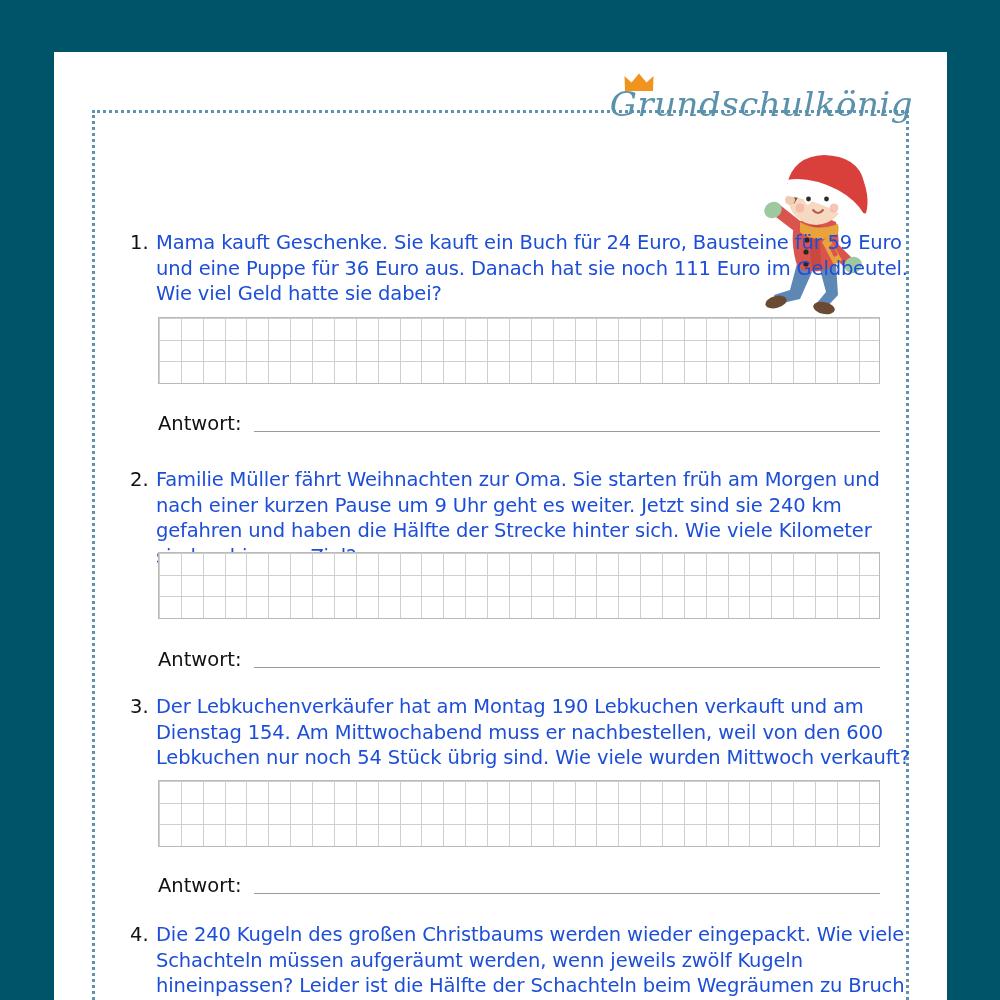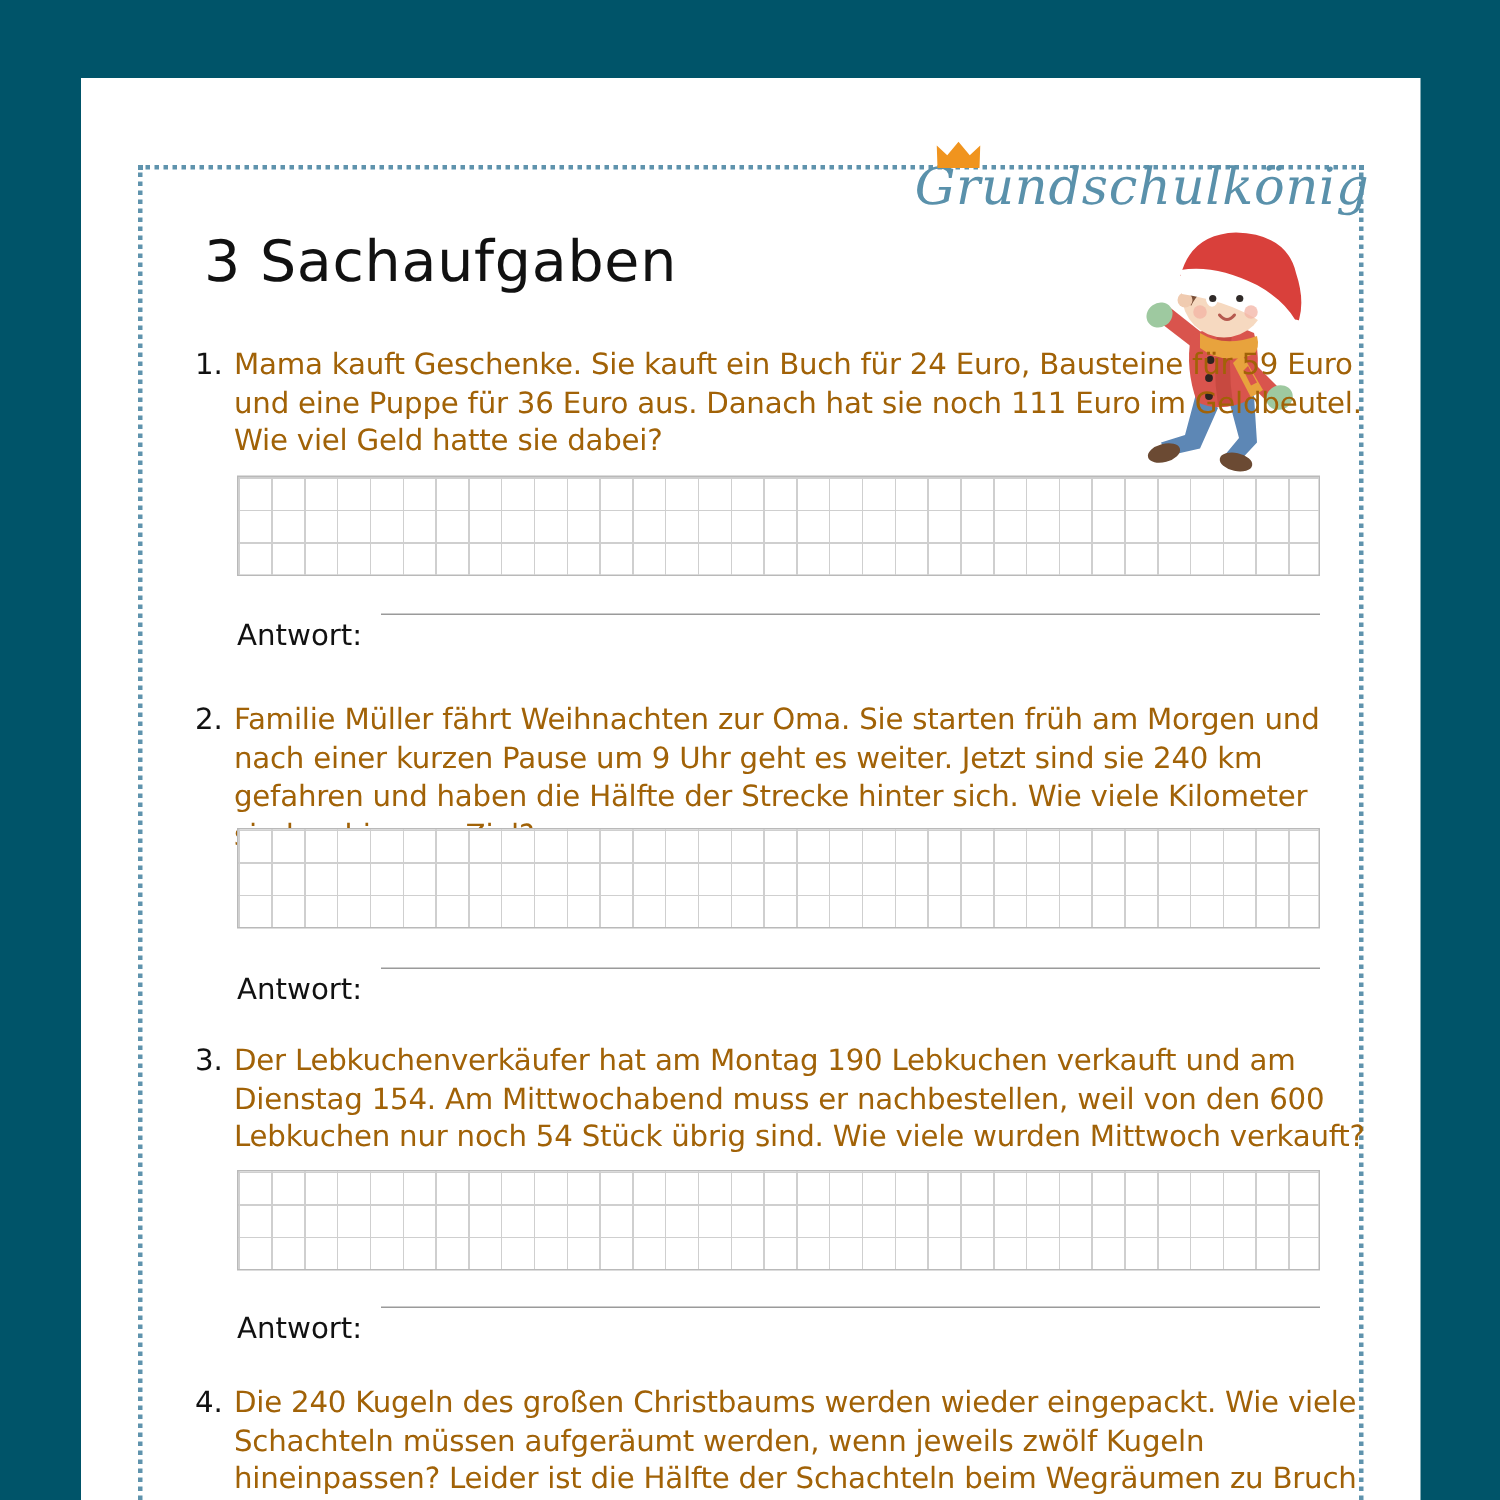--- a/index.html
+++ b/index.html
@@ -36,21 +36,21 @@
     border-right: 3px dotted #5f93ad;
     border-bottom: none;
     box-sizing: border-box;
     pointer-events: none;
   }
 
   
   #logo {
     position: absolute;
     right: 34px;
-    top: 56px;
+    top: 35px;
     text-align: left;
     line-height: 1;
   }
   #logo-text {
     font-family: "DejaVu Serif", serif;
     font-style: italic;
     font-size: 34px;
     color: #5a91ab;
     letter-spacing: 0.5px;
     white-space: nowrap;
@@ -101,21 +101,21 @@
     line-height: 25.5px;
     color: #111;
     text-align: right;
     padding-right: 8px;
     box-sizing: border-box;
   }
   .task-text {
     flex: 1 1 auto;
     font-size: 19.5px;
     line-height: 25.5px;
-    color: #a16207;
+    color: #1d4ed8;
     letter-spacing: -0.15px;
   }
 
   
   .calc-grid {
     position: absolute;
     left: 104px;
     width: 722px;
     height: 67px;
     border: 1px solid #b9b9b9;
@@ -125,21 +125,21 @@
       repeating-linear-gradient(to bottom, #cfcfcf 0 1px, transparent 1px 21.67px);
     background-color: #ffffff;
   }
 
   
   .answer-row {
     position: absolute;
     left: 104px;
     width: 722px;
     display: flex;
-    align-items: flex-start;
+    align-items: flex-end;
   }
   .answer-label {
     font-size: 19.5px;
     color: #111;
     white-space: nowrap;
   }
   .answer-rule {
     flex: 1 1 auto;
     height: 0;
     border-bottom: 1.6px solid #9a9a9a;
@@ -155,21 +155,20 @@
 
   <div id="dotted-frame"></div>
 
   <div id="logo">
     <svg id="crown-icon" viewBox="0 0 30 20">
       <path d="M1 18 L0.5 3 L7.5 9.5 L15 0.5 L22.5 9.5 L29.5 3 L29 18 Z" fill="#f0941e"></path>
     </svg>
     <div id="logo-text">Grundschulkönig</div>
   </div>
 
-  <div id="worksheet-title">3 Sachaufgaben</div>
 
   <svg id="illustration" viewBox="0 0 135 165">
 
     <path d="M44 82 L18 62 L26 53 L50 72 Z" fill="#d9544d"></path>
     <ellipse cx="19" cy="58" rx="9" ry="8" fill="#9ec9a0" transform="rotate(-35 19 58)"></ellipse>
 
     <path d="M84 92 L100 108 L92 117 L76 101 Z" fill="#d9544d"></path>
     <ellipse cx="99" cy="113" rx="9" ry="8" fill="#9ec9a0" transform="rotate(-25 99 113)"></ellipse>
 
     <path d="M44 108 L36 138 L20 143 L24 152 L46 147 L58 120 Z" fill="#5d87b5"></path>

